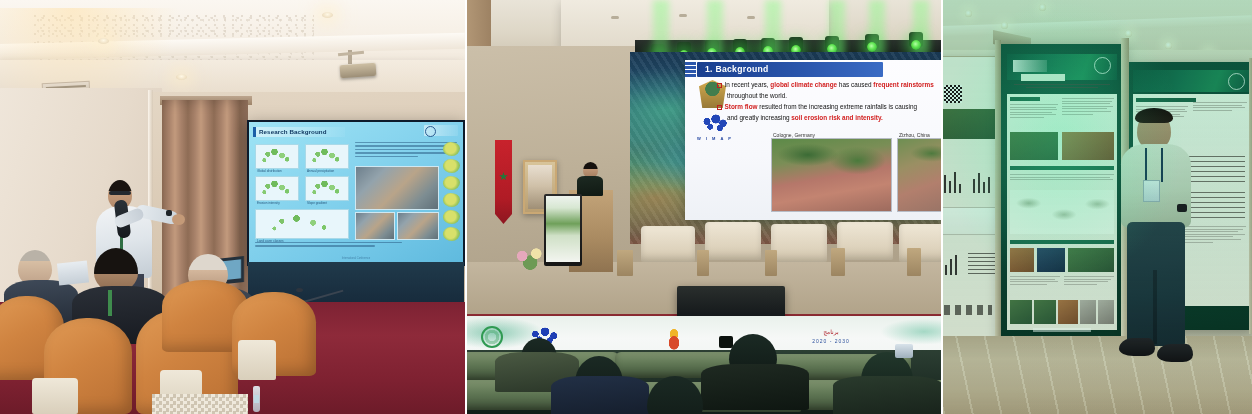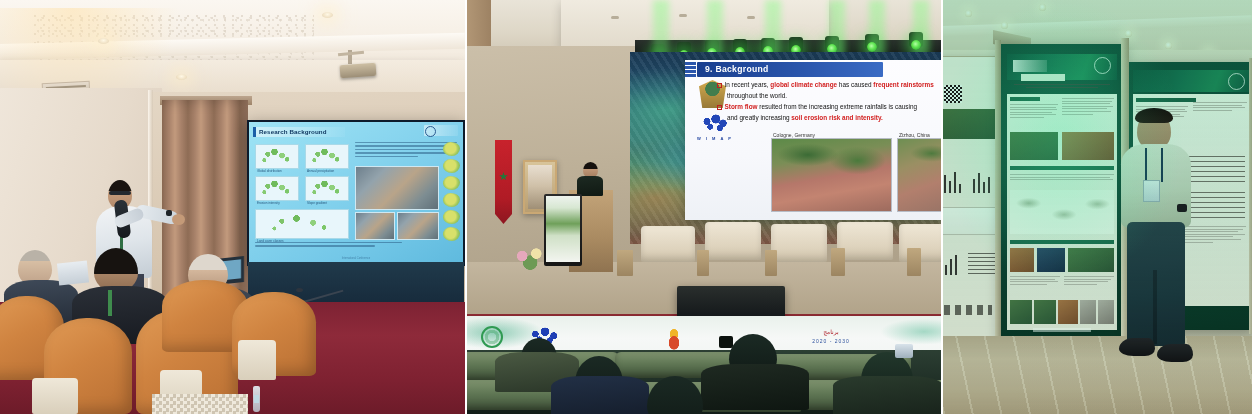--- a/index.html
+++ b/index.html
@@ -683,21 +683,21 @@
     <div class="abs pc-beam" style="left:364px;top:0;"></div>
     <div class="abs pc-beam" style="left:404px;top:0;"></div>
     <div class="abs pc-beam" style="left:448px;top:0;"></div>
 
     <div class="abs pc-led">
       <div class="abs pc-led-contour"></div>
 
       <div class="abs pc-slide blur1">
         <div class="abs pc-slide-tabs"></div>
         <div class="abs pc-slide-titlebar">
-          <span class="pc-slide-title">9. Background</span>
+          <span class="pc-slide-title">1. Background</span>
         </div>
         <div class="abs pc-emblem"></div>
         <div class="abs pc-wlogo">
           <span class="pc-wlogo-txt">W I M A P</span>
         </div>
 
         <div class="pc-bullet" style="left:32px;top:20px;">
           <span class="bx"></span><span class="hl-dark">In recent years, </span><span class="hl-red">global climate change</span><span class="hl-dark"> has caused </span><span class="hl-red">frequent rainstorms</span>
         </div>
         <div class="pc-bullet" style="left:42px;top:31px;">

